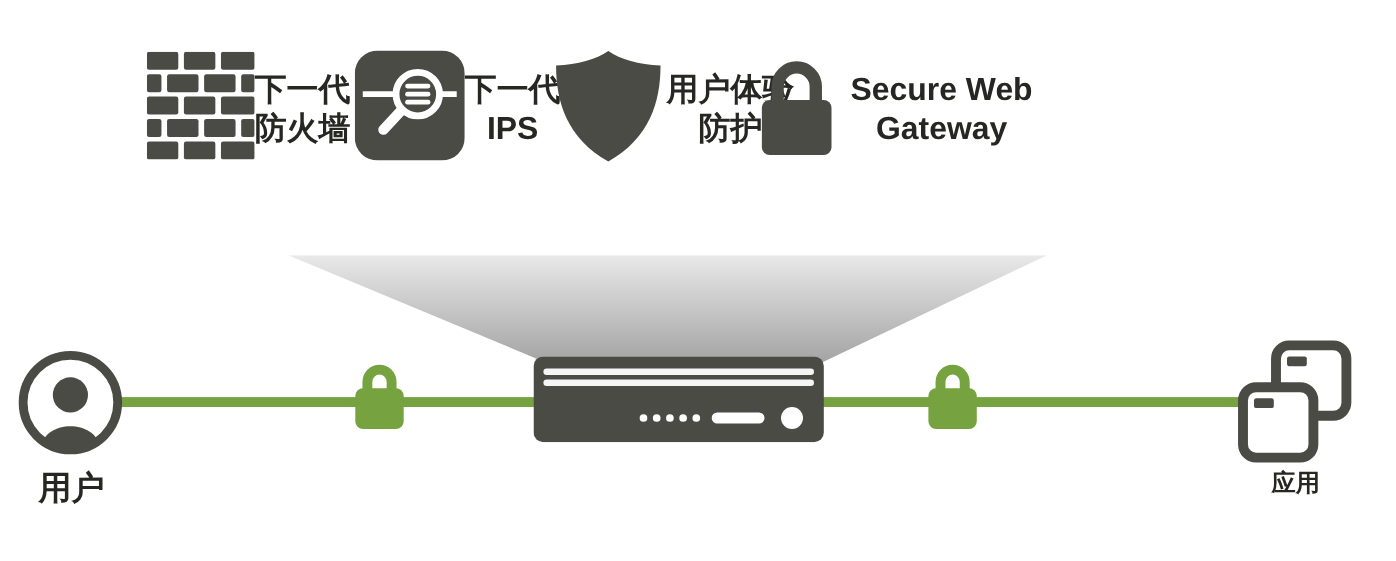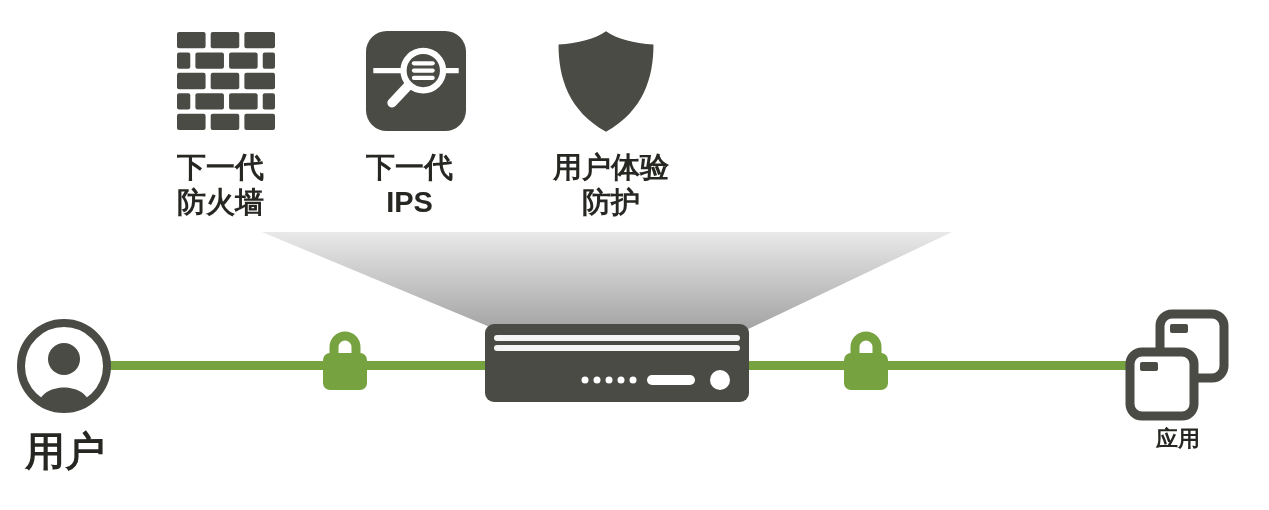--- a/index.html
+++ b/index.html
@@ -5,22 +5,22 @@
   html,body { margin:0; padding:0; background:#ffffff; }
   .canvas {
     position:relative;
     width:1269px; height:510px;
     background:#ffffff;
     font-family:"Liberation Sans", sans-serif;
     overflow:hidden;
   }
   
   .service {
-    position:absolute; top:20px;
-    display:flex; flex-direction:column; align-items:flex-start;
+    position:absolute; top:35px;
+    display:flex; flex-direction:row; align-items:center;
     transform:translateX(-50%);
     z-index:3;
   }
   .icon-box {
     height:122px; display:flex; align-items:center; justify-content:center;
   }
   .service-label {
     margin-top:8px;
     font-size:29px; font-weight:bold; color:#262622;
     text-align:center; white-space:pre-line; line-height:1.22;
@@ -34,21 +34,21 @@
     background:#76a240; z-index:1;
   }
   .endpoint-icon { position:absolute; z-index:2; }
   .lock-green { position:absolute; z-index:3; }
   .appliance { position:absolute; left:485px; top:324px; z-index:2; }
   .bottom-label {
     position:absolute;
     font-weight:bold; color:#262622; text-align:center;
     white-space:pre-line;
   }
-  .user-label  { left:0px;    top:424px; width:130px;  font-size:40px; }
+  .user-label  { left:0px;    top:424px; width:130px;  font-size:30px; }
   .orch-label  { left:367px;  top:430px; width:500px;  font-size:37px; }
   .app-label   { left:1118px; top:424px; width:120px;  font-size:22px; }
 </style>
 </head>
 <body>
 
 <div class="canvas">
 
   <div class="funnel">
     <svg viewBox="0 0 690 100" width="690" height="100" preserveAspectRatio="none">
@@ -113,20 +113,30 @@
   <div class="service" style="left:611px">
     <div class="icon-box">
       <svg viewBox="0 0 96 96" width="106" height="106">
         <path d="M48 3 C 58 10 73 14 91 15 C 91 45 82 75 48 94 C 14 75 5 45 5 15 C 23 14 38 10 48 3 Z" fill="#4b4b45"></path>
       </svg>
     </div>
     <div class="service-label">用户体验
 防护</div>
   </div>
 
+  <div class="service" style="left:807px">
+    <div class="icon-box">
+      <svg viewBox="0 0 96 96" width="98" height="98">
+        <path d="M31 46 V31 a17 17 0 0 1 34 0 V46" fill="none" stroke="#4b4b45" stroke-width="11"></path>
+        <rect x="17" y="43" width="62" height="49" rx="7" fill="#4b4b45"></rect>
+      </svg>
+    </div>
+    <div class="service-label">Secure Web
+Gateway</div>
+  </div>
 
 
   <div class="endpoint-icon" style="left:16px; top:318px;">
     <svg viewBox="0 0 96 96" width="96" height="96">
       <defs>
           <clipPath id="userClip">
             <circle cx="48" cy="48" r="40"></circle>
           </clipPath>
         </defs>
       <circle cx="48" cy="48" r="43" fill="#ffffff" stroke="#4b4b45" stroke-width="8"></circle>

